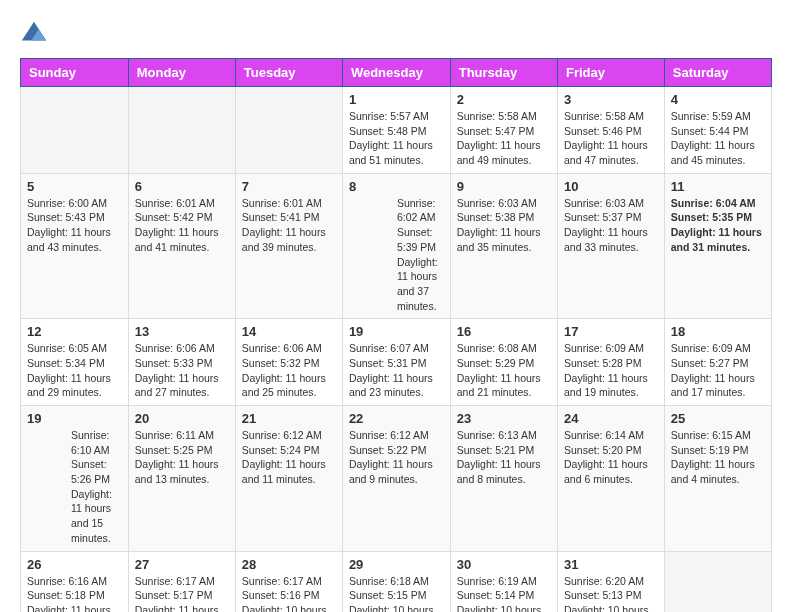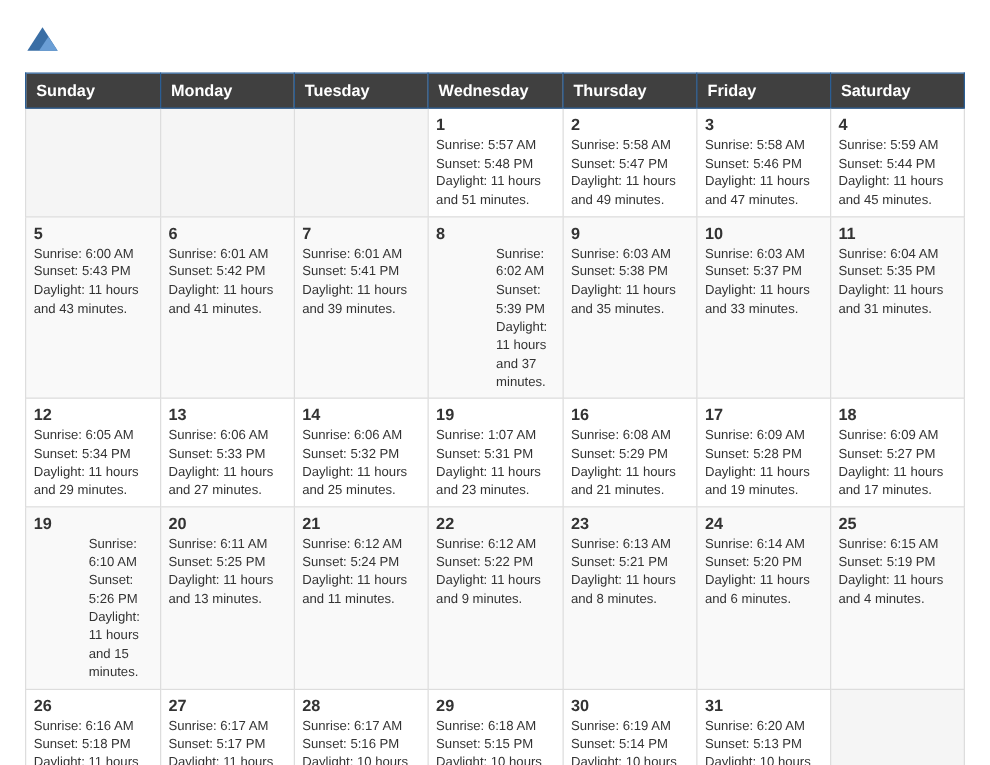--- a/index.html
+++ b/index.html
@@ -51,21 +51,21 @@
     .location-title {
       font-size: 16px;
       color: #555;
     }
     .calendar {
       width: 100%;
       border-collapse: collapse;
       border: 1px solid #ccc;
     }
     .calendar th {
-      background-color: #404040;
+      background-color: #d946ef;
       color: #fff;
       text-align: left;
       padding: 6px 8px;
       font-size: 13px;
       font-weight: bold;
       border: 1px solid #2a5e95;
     }
     .calendar td {
       vertical-align: top;
       padding: 5px 6px;
@@ -198,21 +198,21 @@
         </td>
         <td>
           <span class="day-number">10</span>
           <div class="day-info" style="white-space: pre-line;">Sunrise: 6:03 AM
 Sunset: 5:37 PM
 Daylight: 11 hours
 and 33 minutes.</div>
         </td>
         <td>
           <span class="day-number">11</span>
-          <div class="day-info" style="white-space: pre-line;">Sunrise: 6:04 AM
+          <div class="day-info" style="white-space: pre-line; font-weight: bold;">Sunrise: 6:04 AM
 Sunset: 5:35 PM
 Daylight: 11 hours
 and 31 minutes.</div>
         </td>
       </tr>
       <tr>
         <td>
           <span class="day-number">12</span>
           <div class="day-info" style="white-space: pre-line;">Sunrise: 6:05 AM
 Sunset: 5:34 PM
@@ -228,21 +228,21 @@
         </td>
         <td>
           <span class="day-number">14</span>
           <div class="day-info" style="white-space: pre-line;">Sunrise: 6:06 AM
 Sunset: 5:32 PM
 Daylight: 11 hours
 and 25 minutes.</div>
         </td>
         <td>
           <span class="day-number">19</span>
-          <div class="day-info" style="white-space: pre-line;">Sunrise: 1:07 AM
+          <div class="day-info" style="white-space: pre-line;">Sunrise: 6:07 AM
 Sunset: 5:31 PM
 Daylight: 11 hours
 and 23 minutes.</div>
         </td>
         <td>
           <span class="day-number">16</span>
           <div class="day-info" style="white-space: pre-line;">Sunrise: 6:08 AM
 Sunset: 5:29 PM
 Daylight: 11 hours
 and 21 minutes.</div>

